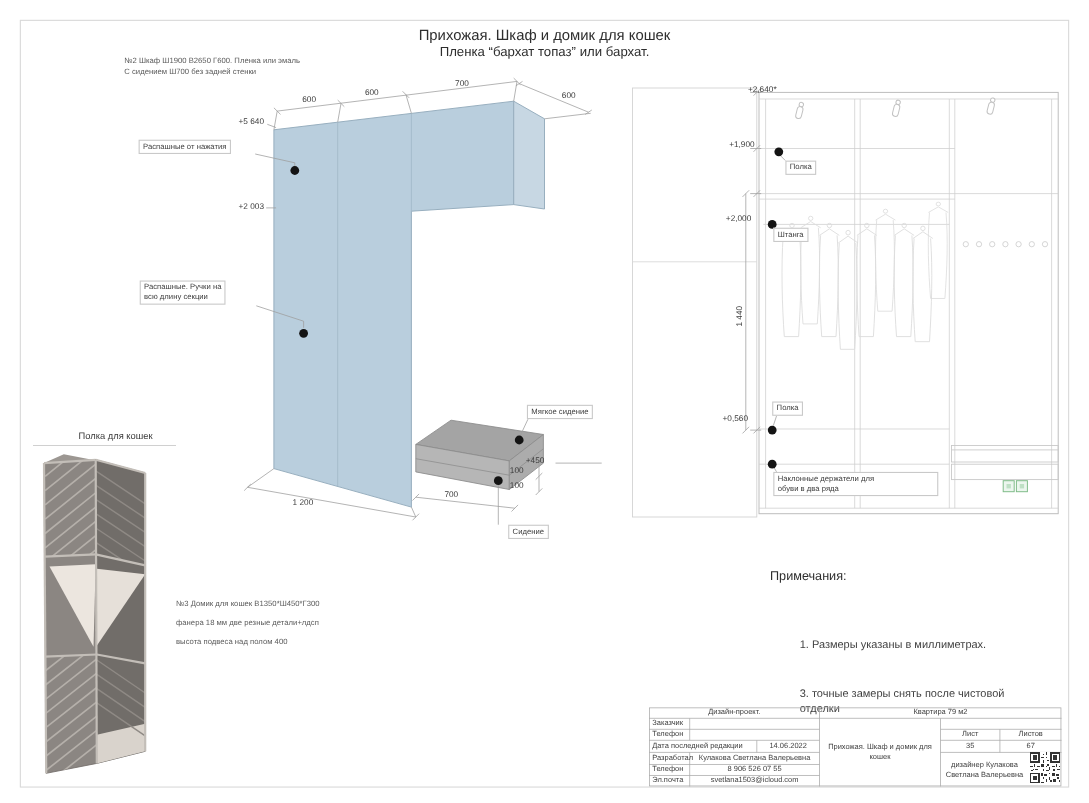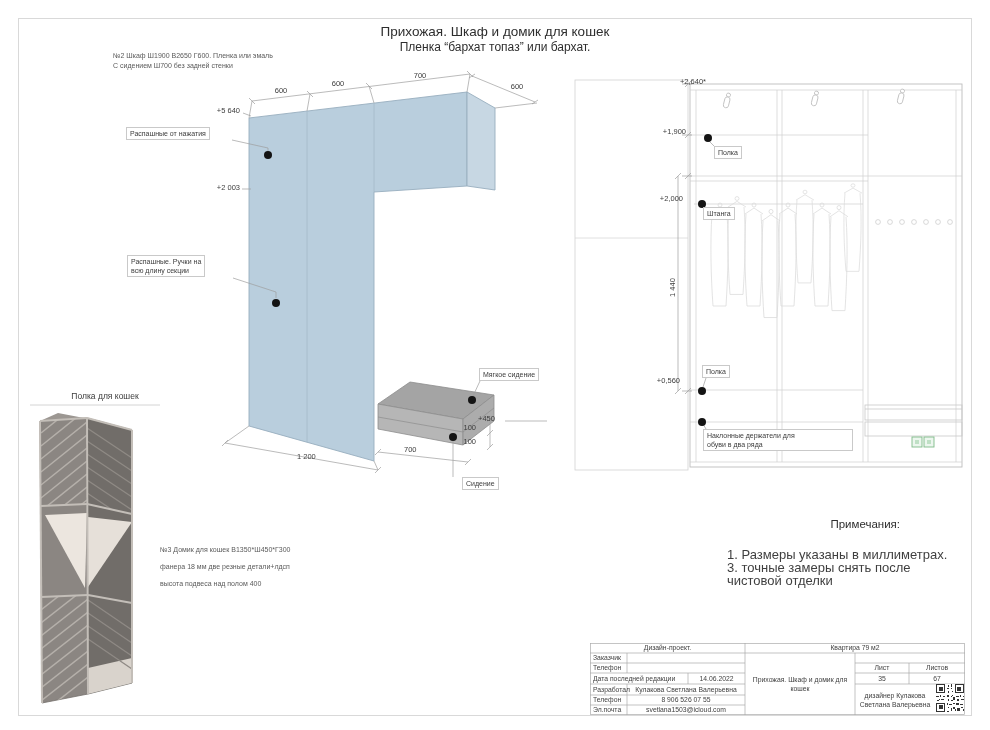--- a/index.html
+++ b/index.html
@@ -8,22 +8,22 @@
   .frame{position:absolute;left:18px;top:18px;right:18px;bottom:14px;border:1px solid #d9d9d9;}
   .abs{position:absolute;}
   .ttl1{position:absolute;left:0;right:0;top:24px;text-align:center;font-size:13.5px;color:#2e2e2e;}
   .ttl2{position:absolute;left:0;right:0;top:40px;text-align:center;font-size:12px;color:#2e2e2e;}
   .note{position:absolute;font-size:7px;line-height:10px;color:#5a5a5a;white-space:nowrap;}
   .dim{position:absolute;font-size:7.5px;line-height:9px;color:#3c3c3c;white-space:nowrap;}
   .r{text-align:right;}
   .lbl{position:absolute;font-size:7px;line-height:9px;color:#3c3c3c;border:1px solid #c9c9c9;
        background:#fff;padding:1px 3px;white-space:nowrap;}
   .rot{transform:rotate(-90deg);transform-origin:center center;}
-  .nhead{position:absolute;font-size:11.5px;color:#2e2e2e;text-align:right;}
-  .nitem{font-size:13px;line-height:13px;color:#3f3f3f;}
+  .nhead{position:absolute;font-size:11.5px;color:#2e2e2e;text-align:left;}
+  .nitem{font-size:10px;line-height:13px;color:#3f3f3f;margin-top:32px;}
   .tbtxt{position:absolute;font-size:6.8px;line-height:8px;color:#414141;display:flex;
          align-items:center;white-space:nowrap;}
   .c{justify-content:center;text-align:center;}
   svg{position:absolute;overflow:visible;}
 </style>
 </head>
 <body>
 
 <div class="page">
   <div class="frame"></div>
@@ -100,21 +100,21 @@
   <div class="lbl" style="left:126px;top:127px;">Распашные от нажатия</div>
   <div class="lbl" style="left:127px;top:255px;">
     <div>Распашные. Ручки на</div>
     <div>всю длину секции</div>
   </div>
   <div class="lbl" style="left:479px;top:368px;">Мягкое сидение</div>
   <div class="dim" style="left:478px;top:414px;">+450</div>
   <div class="dim r" style="left:452px;top:423px;width:24px;">100</div>
   <div class="dim r" style="left:452px;top:437px;width:24px;">100</div>
   <div class="dim" style="left:404px;top:445px;">700</div>
-  <div class="dim" style="left:266px;top:452px;margin-left:31px;">1 200</div>
+  <div class="dim" style="left:266px;top:452px;">1 200</div>
   <div class="lbl" style="left:462px;top:477px;">Сидение</div>
 
   <svg viewBox="0 0 400 400" style="left:570px;top:75px;width:400px;height:400px;">
     <defs>
       <g id="hg" stroke="#dcdcdc" fill="none" stroke-width="0.8">
         <circle cx="0" cy="-3" r="2"></circle>
         <path d="M-9,6 L0,0 L9,6"></path>
         <path d="M-8,6 C-10,34 -9,70 -7,98 L6,98 C8,66 9,34 7,6"></path>
       </g>
       <g id="knob" stroke="#c2c2c2" fill="#ffffff" stroke-width="0.9">

